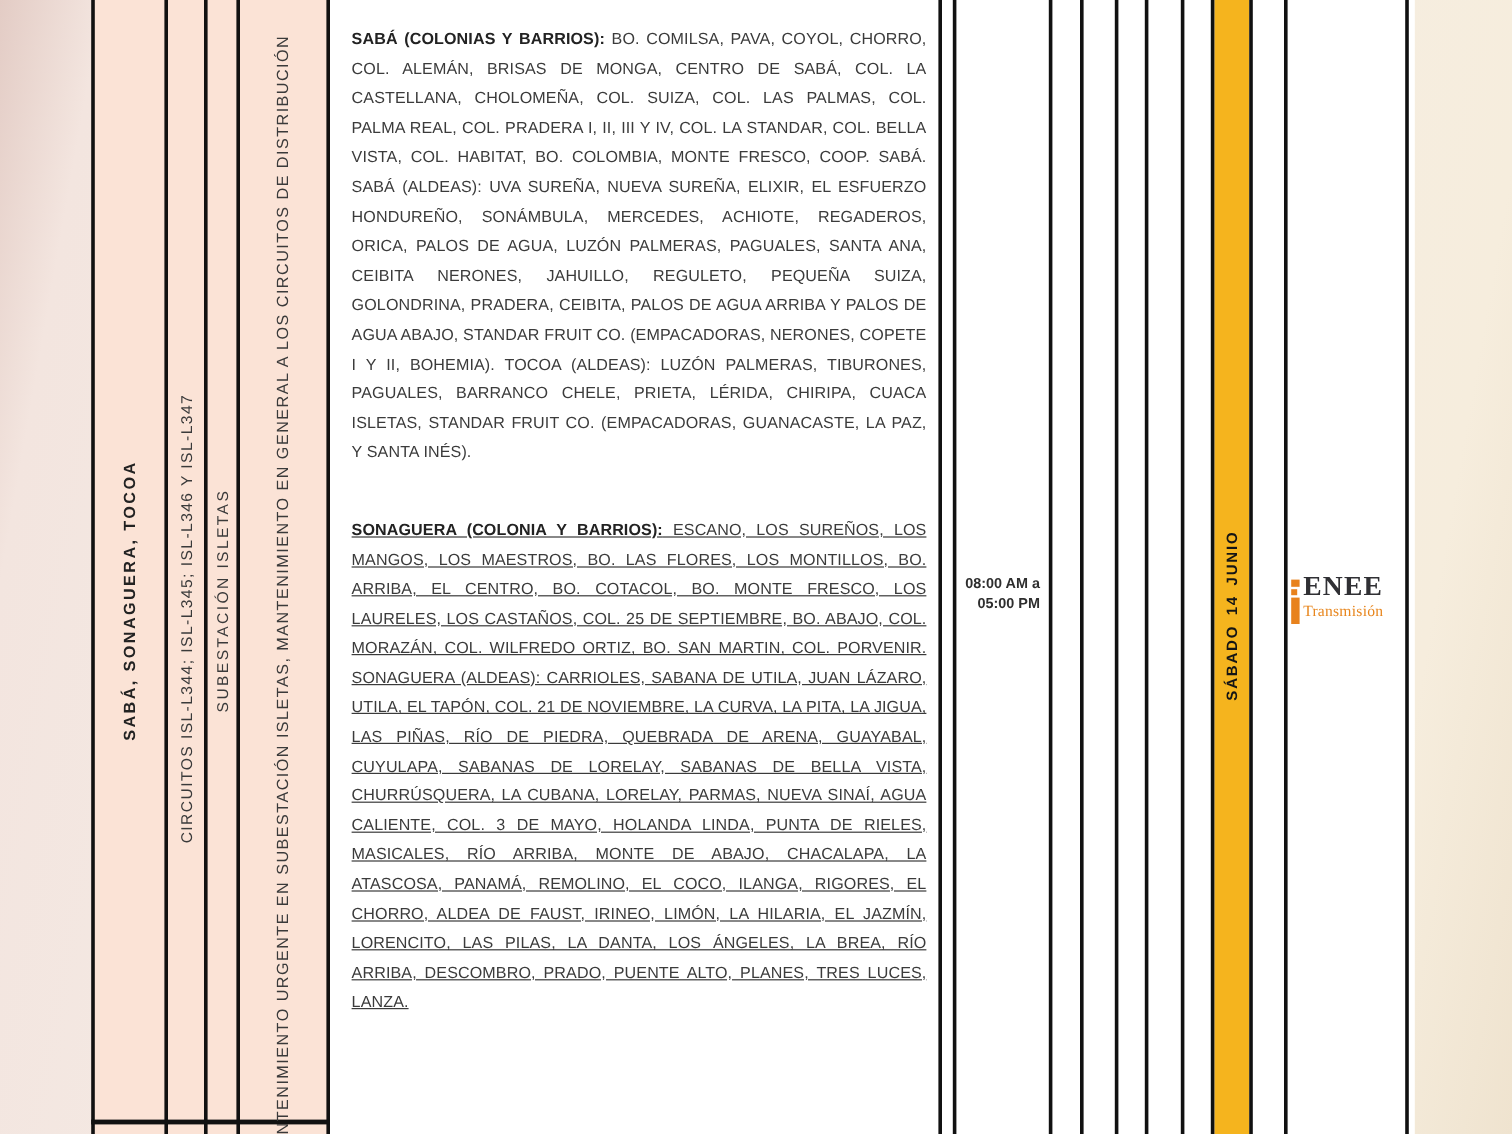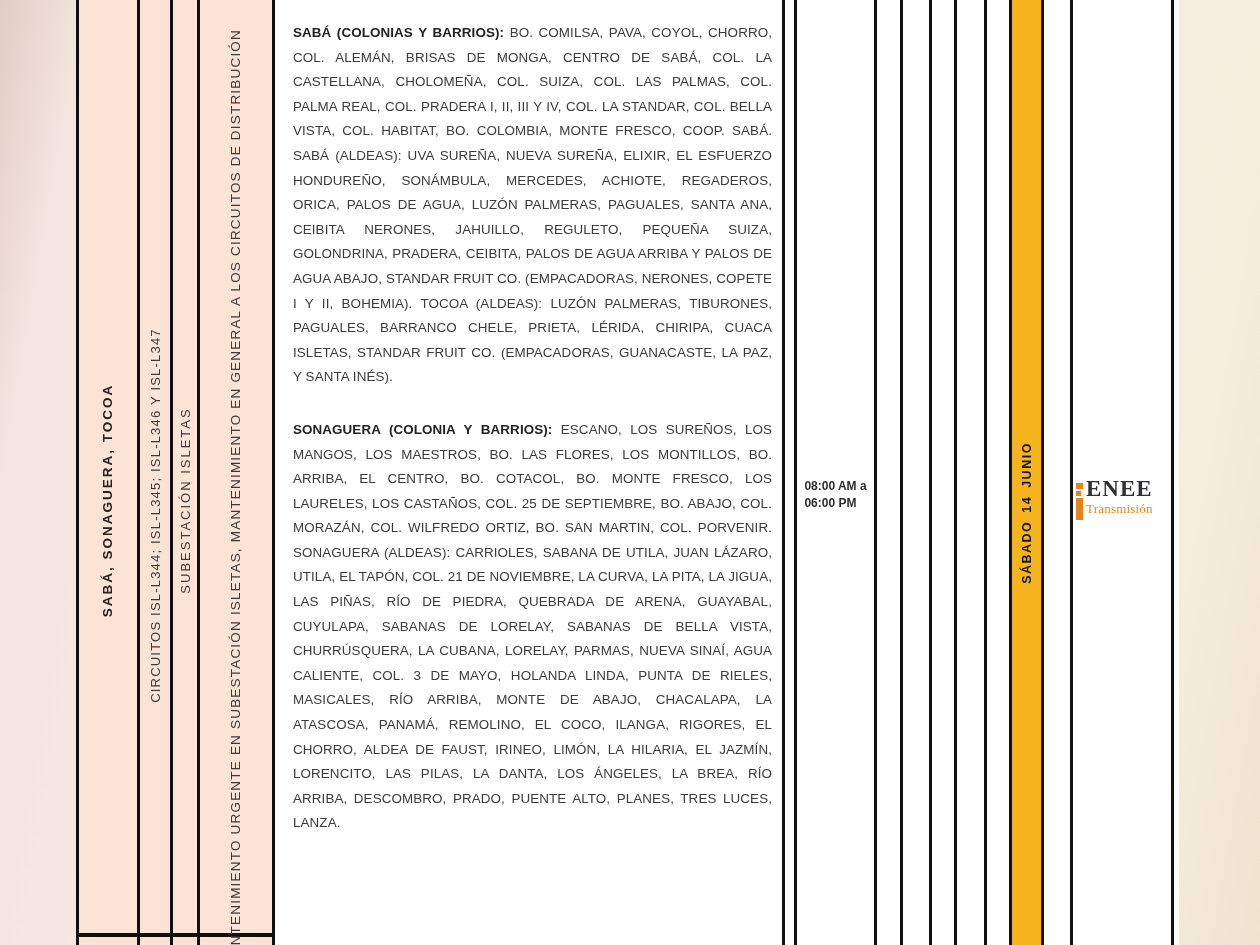--- a/index.html
+++ b/index.html
@@ -33,31 +33,31 @@
 
   
   .areas{
     position:absolute;left:277px;top:0;width:505px;height:945px;
     padding:21px 10px 0 16px;box-sizing:border-box;
   }
   .areas p{
     margin:0;text-align:justify;color:#3b3b3b;
     font-size:13.4px;line-height:24.6px;letter-spacing:0.1px;
   }
-  .areas p + p{margin-top:28px;}
+  .areas p + p{margin-top:40px;text-decoration:underline;}
   .areas b{color:#222;}
 
   
   .time-cell{
     position:absolute;left:797px;top:0;width:77px;height:945px;
     display:flex;flex-direction:column;align-items:center;justify-content:center;
   }
   .time-cell .t{
     transform:translateY(22px);
-    font-weight:bold;color:#2e2e2e;font-size:12px;line-height:17px;text-align:left;white-space:nowrap;
+    font-weight:bold;color:#2e2e2e;font-size:12px;line-height:17px;text-align:right;white-space:nowrap;
   }
 
   
   .logo{
     position:absolute;left:1076px;top:477px;width:96px;height:50px;
     display:flex;align-items:flex-start;
   }
   .logo .glyph{display:flex;flex-direction:column;gap:2px;margin:6px 3px 0 0;}
   .logo .glyph .b1{width:7px;height:6px;background:#e8821d;}
   .logo .glyph .b2{width:5px;height:5px;background:#e8821d;}
@@ -107,21 +107,21 @@
   </div>
 
   <div class="areas">
     <p><b>SABÁ (COLONIAS Y BARRIOS):</b><span> BO. COMILSA, PAVA, COYOL, CHORRO, COL. ALEMÁN, BRISAS DE MONGA, CENTRO DE SABÁ, COL. LA CASTELLANA, CHOLOMEÑA, COL. SUIZA, COL. LAS PALMAS, COL. PALMA REAL, COL. PRADERA I, II, III Y IV, COL. LA STANDAR, COL. BELLA VISTA, COL. HABITAT, BO. COLOMBIA, MONTE FRESCO, COOP. SABÁ. SABÁ (ALDEAS): UVA SUREÑA, NUEVA SUREÑA, ELIXIR, EL ESFUERZO HONDUREÑO, SONÁMBULA, MERCEDES, ACHIOTE, REGADEROS, ORICA, PALOS DE AGUA, LUZÓN PALMERAS, PAGUALES, SANTA ANA, CEIBITA NERONES, JAHUILLO, REGULETO, PEQUEÑA SUIZA, GOLONDRINA, PRADERA, CEIBITA, PALOS DE AGUA ARRIBA Y PALOS DE AGUA ABAJO, STANDAR FRUIT CO. (EMPACADORAS, NERONES, COPETE I Y II, BOHEMIA). TOCOA (ALDEAS): LUZÓN PALMERAS, TIBURONES, PAGUALES, BARRANCO CHELE, PRIETA, LÉRIDA, CHIRIPA, CUACA ISLETAS, STANDAR FRUIT CO. (EMPACADORAS, GUANACASTE, LA PAZ, Y SANTA INÉS).</span></p>
     <p><b>SONAGUERA (COLONIA Y BARRIOS):</b><span> ESCANO, LOS SUREÑOS, LOS MANGOS, LOS MAESTROS, BO. LAS FLORES, LOS MONTILLOS, BO. ARRIBA, EL CENTRO, BO. COTACOL, BO. MONTE FRESCO, LOS LAURELES, LOS CASTAÑOS, COL. 25 DE SEPTIEMBRE, BO. ABAJO, COL. MORAZÁN, COL. WILFREDO ORTIZ, BO. SAN MARTIN, COL. PORVENIR. SONAGUERA (ALDEAS): CARRIOLES, SABANA DE UTILA, JUAN LÁZARO, UTILA, EL TAPÓN, COL. 21 DE NOVIEMBRE, LA CURVA, LA PITA, LA JIGUA, LAS PIÑAS, RÍO DE PIEDRA, QUEBRADA DE ARENA, GUAYABAL, CUYULAPA, SABANAS DE LORELAY, SABANAS DE BELLA VISTA, CHURRÚSQUERA, LA CUBANA, LORELAY, PARMAS, NUEVA SINAÍ, AGUA CALIENTE, COL. 3 DE MAYO, HOLANDA LINDA, PUNTA DE RIELES, MASICALES, RÍO ARRIBA, MONTE DE ABAJO, CHACALAPA, LA ATASCOSA, PANAMÁ, REMOLINO, EL COCO, ILANGA, RIGORES, EL CHORRO, ALDEA DE FAUST, IRINEO, LIMÓN, LA HILARIA, EL JAZMÍN, LORENCITO, LAS PILAS, LA DANTA, LOS ÁNGELES, LA BREA, RÍO ARRIBA, DESCOMBRO, PRADO, PUENTE ALTO, PLANES, TRES LUCES, LANZA.</span></p>
   </div>
 
   <div class="time-cell">
     <div class="t">
       <div>08:00 AM a</div>
-      <div>06:00 PM</div>
+      <div>05:00 PM</div>
     </div>
   </div>
 
   <div class="vcol cdate" style="left:1012px;width:29px">
     <span>SÁBADO 14 JUNIO</span>
   </div>
 
   <div class="logo">
     <div class="glyph">
       <div class="b1"></div>

